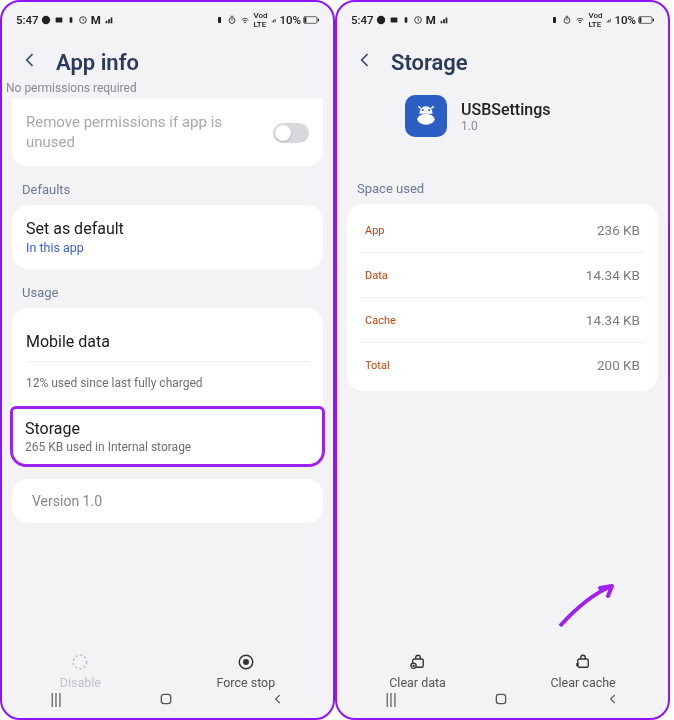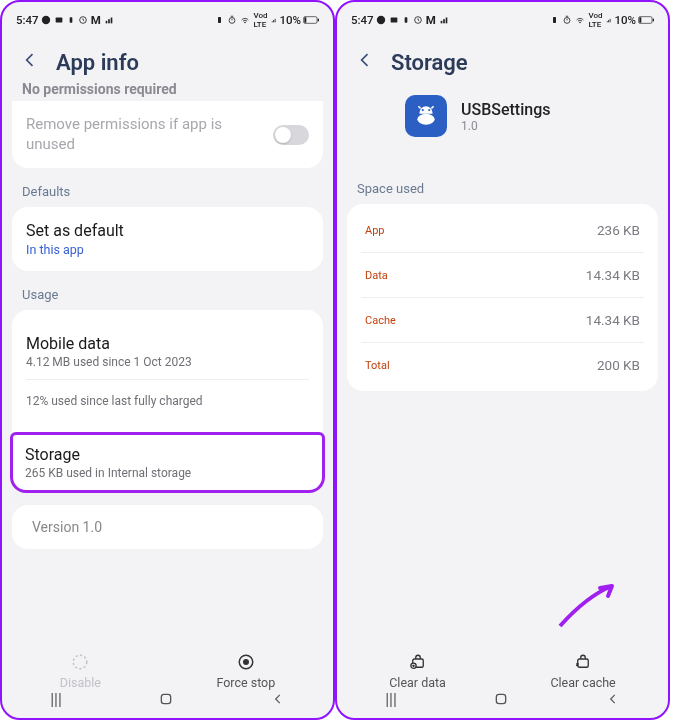--- a/index.html
+++ b/index.html
@@ -20,21 +20,21 @@
   }
   .status-left, .status-right { display: flex; align-items: center; gap: 2px; }
   .status-left span, .status-right span { font-size: 11.5px; }
   .status-icons { display:flex; gap:3px; align-items:center; font-size:11px; }
   .header {
     display: flex; align-items: flex-start; gap: 16px;
     padding: 16px 8px 14px 18px;
   }
   .back-chevron { color: #3b5078; stroke-width:2; }
   .header-title { font-size: 22px; font-weight: 600; color: #2b3b58; }
-  .truncated { color: #8a8a92; font-size: 14px; padding: 0 20px 10px 20px; font-weight: bold; }
+  .truncated { color: #8a8a92; font-size: 12px; padding: 0 20px 10px 4px; }
   .card {
     background: #fff; border-radius: 16px; margin: 0 10px 12px 10px;
     padding: 14px 14px;
   }
   .card.no-radius-top { border-top-left-radius:0; border-top-right-radius:0; }
   .toggle-row { display:flex; justify-content:space-between; align-items:center; }
   .toggle-label { color:#a7a7ad; font-size:15px; line-height:1.3; max-width:220px; }
   .toggle {
     width:36px; height:20px; background:#d8d8dc; border-radius:20px; position:relative;
   }
@@ -156,24 +156,23 @@
       </div>
     </div>
 
     <div class="section-label">Defaults</div>
     <div class="card">
       <div class="item-title">Set as default</div>
       <div class="item-sub blue">In this app</div>
     </div>
 
     <div class="section-label">Usage</div>
-    <div class="card" style="padding-bottom:14px; border-bottom-left-radius:0; border-bottom-right-radius:0; margin-bottom:0;">
+    <div class="card" style="padding-bottom:6px; border-bottom-left-radius:0; border-bottom-right-radius:0; margin-bottom:0;">
       <div class="list-item">
         <div class="item-title">Mobile data</div>
-        <div class="item-sub">4.12 MB used since 1 Oct 2023</div>
       </div>
       <div class="list-item">
         <div class="item-sub">12% used since last fully charged</div>
       </div>
     </div>
     <div class="highlight-box">
       <div class="item-title">Storage</div>
       <div class="item-sub">265 KB used in Internal storage</div>
     </div>
 

